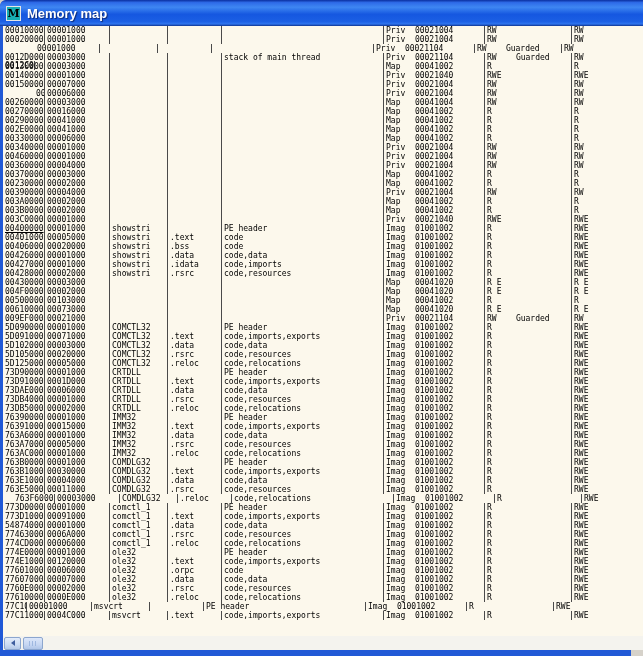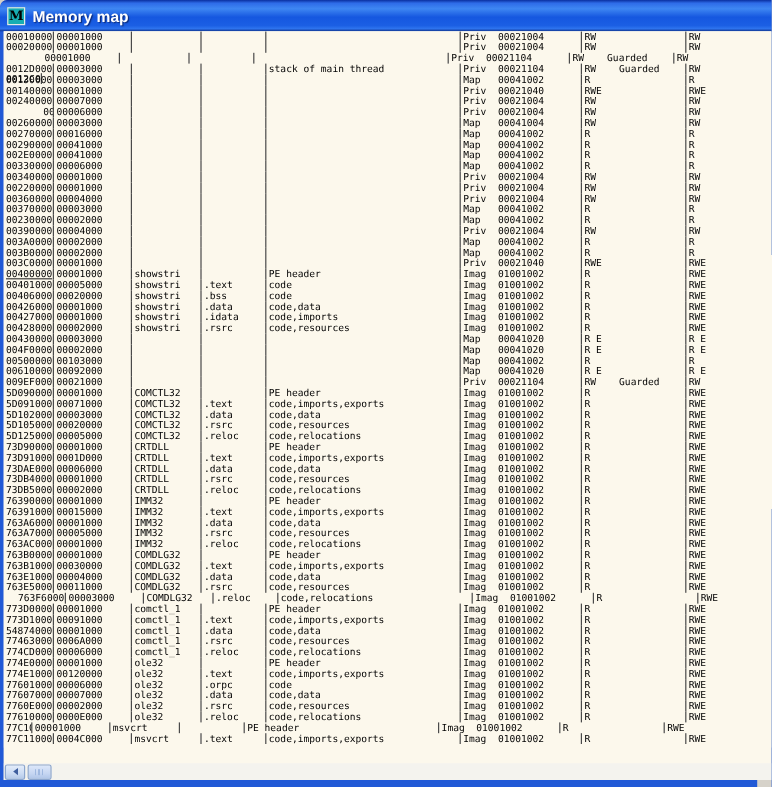--- a/index.html
+++ b/index.html
@@ -154,21 +154,21 @@
           <div class="cell" style="width: 42px;">00140000</div>
           <div class="cell" style="width: 65px;">00001000</div>
           <div class="cell" style="width: 58px;"></div>
           <div class="cell" style="width: 54px;"></div>
           <div class="cell" style="width: 162px;"></div>
           <div class="cell" style="width: 101px;">Priv  00021040</div>
           <div class="cell" style="width: 87px;">RWE</div>
           <div class="cell" style="width: 71px;">RWE</div>
         </div>
         <div class="row">
-          <div class="cell" style="width: 42px;">00240000</div>
+          <div class="cell" style="width: 42px;">00150000</div>
           <div class="cell" style="width: 65px;">00007000</div>
           <div class="cell" style="width: 58px;"></div>
           <div class="cell" style="width: 54px;"></div>
           <div class="cell" style="width: 162px;"></div>
           <div class="cell" style="width: 101px;">Priv  00021004</div>
           <div class="cell" style="width: 87px;">RW</div>
           <div class="cell" style="width: 71px;">RW</div>
         </div>
         <div class="row">
           <div class="cell" style="width: 42px; padding-left: 33px;">00250000</div>
@@ -234,21 +234,21 @@
           <div class="cell" style="width: 42px;">00340000</div>
           <div class="cell" style="width: 65px;">00001000</div>
           <div class="cell" style="width: 58px;"></div>
           <div class="cell" style="width: 54px;"></div>
           <div class="cell" style="width: 162px;"></div>
           <div class="cell" style="width: 101px;">Priv  00021004</div>
           <div class="cell" style="width: 87px;">RW</div>
           <div class="cell" style="width: 71px;">RW</div>
         </div>
         <div class="row">
-          <div class="cell" style="width: 42px;">00220000</div>
+          <div class="cell" style="width: 42px;">00460000</div>
           <div class="cell" style="width: 65px;">00001000</div>
           <div class="cell" style="width: 58px;"></div>
           <div class="cell" style="width: 54px;"></div>
           <div class="cell" style="width: 162px;"></div>
           <div class="cell" style="width: 101px;">Priv  00021004</div>
           <div class="cell" style="width: 87px;">RW</div>
           <div class="cell" style="width: 71px;">RW</div>
         </div>
         <div class="row">
           <div class="cell" style="width: 42px;">00360000</div>
@@ -405,21 +405,21 @@
           <div class="cell" style="width: 65px;">00103000</div>
           <div class="cell" style="width: 58px;"></div>
           <div class="cell" style="width: 54px;"></div>
           <div class="cell" style="width: 162px;"></div>
           <div class="cell" style="width: 101px;">Map   00041002</div>
           <div class="cell" style="width: 87px;">R</div>
           <div class="cell" style="width: 71px;">R</div>
         </div>
         <div class="row">
           <div class="cell" style="width: 42px;">00610000</div>
-          <div class="cell" style="width: 65px;">00092000</div>
+          <div class="cell" style="width: 65px;">00073000</div>
           <div class="cell" style="width: 58px;"></div>
           <div class="cell" style="width: 54px;"></div>
           <div class="cell" style="width: 162px;"></div>
           <div class="cell" style="width: 101px;">Map   00041020</div>
           <div class="cell" style="width: 87px;">R E</div>
           <div class="cell" style="width: 71px;">R E</div>
         </div>
         <div class="row">
           <div class="cell" style="width: 42px;">009EF000</div>
           <div class="cell" style="width: 65px;">00021000</div>

